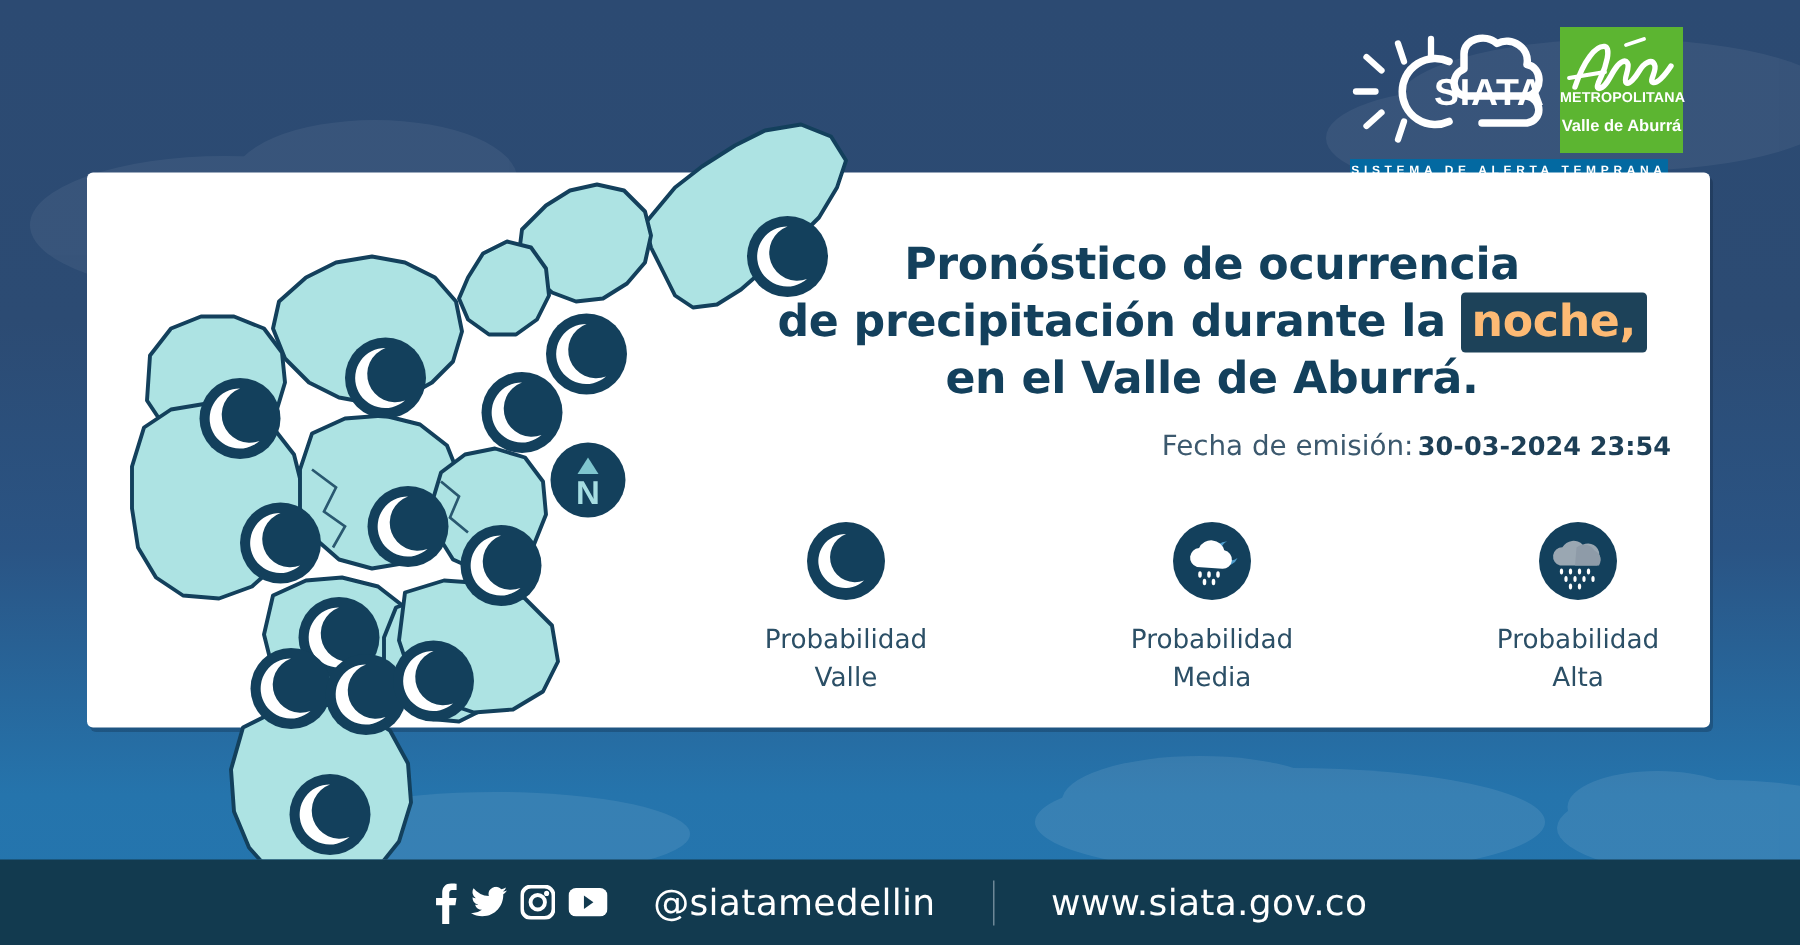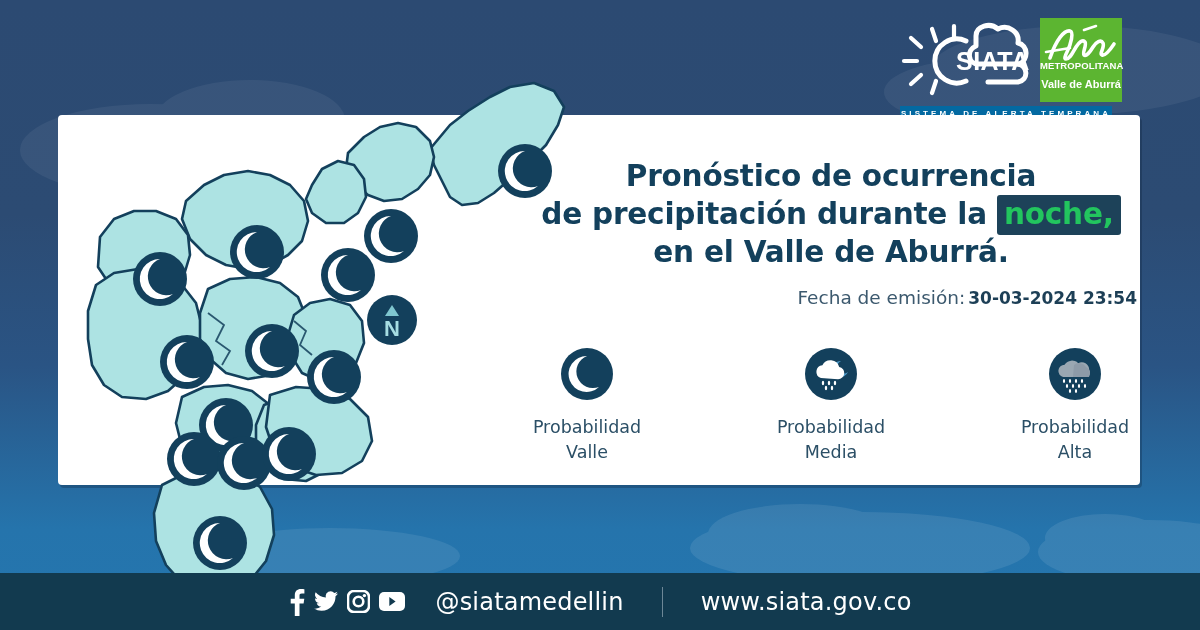--- a/index.html
+++ b/index.html
@@ -68,29 +68,29 @@
   }
 
   
   #map-wrap { position:absolute; left:0px; top:-62px; width:520px; height:520px; overflow:visible; }
   #map-svg { position:absolute; left:0; top:0; }
 
   .marker-circle { fill:#13405c; }
   .marker-moon { fill:#ffffff; }
 
   
-  #panel { position:absolute; left:467px; top:42px; width:612px; }
+  #panel { position:absolute; left:444px; top:42px; width:612px; }
   #title {
     text-align:center; color:#13405c;
     font-family:"DejaVu Sans", sans-serif;
     font-weight:bold; font-size:29.5px; line-height:38px;
     letter-spacing:-.2px;
   }
   .hl {
-    background:#1d4259; color:#22c55e;
+    background:#1d4259; color:#fdba74;
     padding:2px 7px 4px 7px; border-radius:3px;
   }
   #emission {
     text-align:right; margin-top:16px;
     color:#3c596e; font-family:"DejaVu Sans", sans-serif;
   }
   #emission-label { font-size:18.5px; }
   #emission-value { font-size:17px; font-weight:bold; color:#1d3f56; margin-left:3px; }
 
   #legend {

